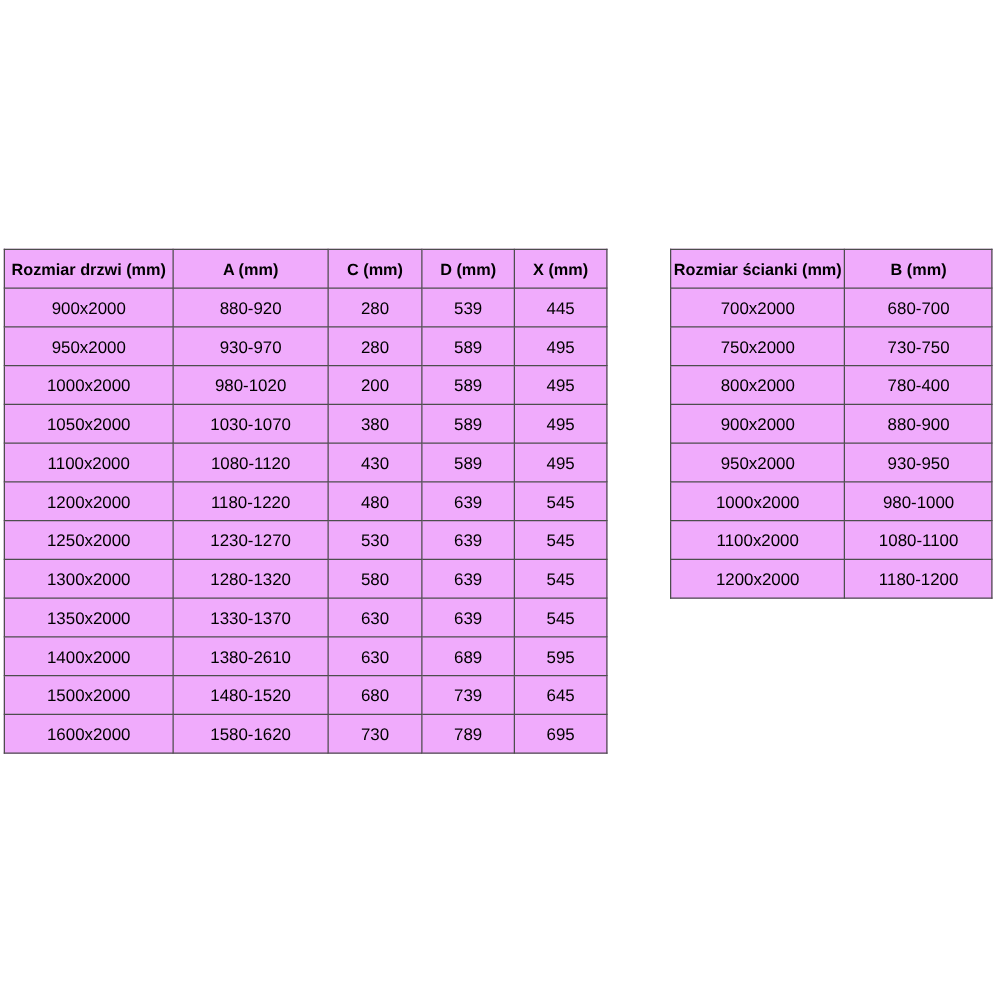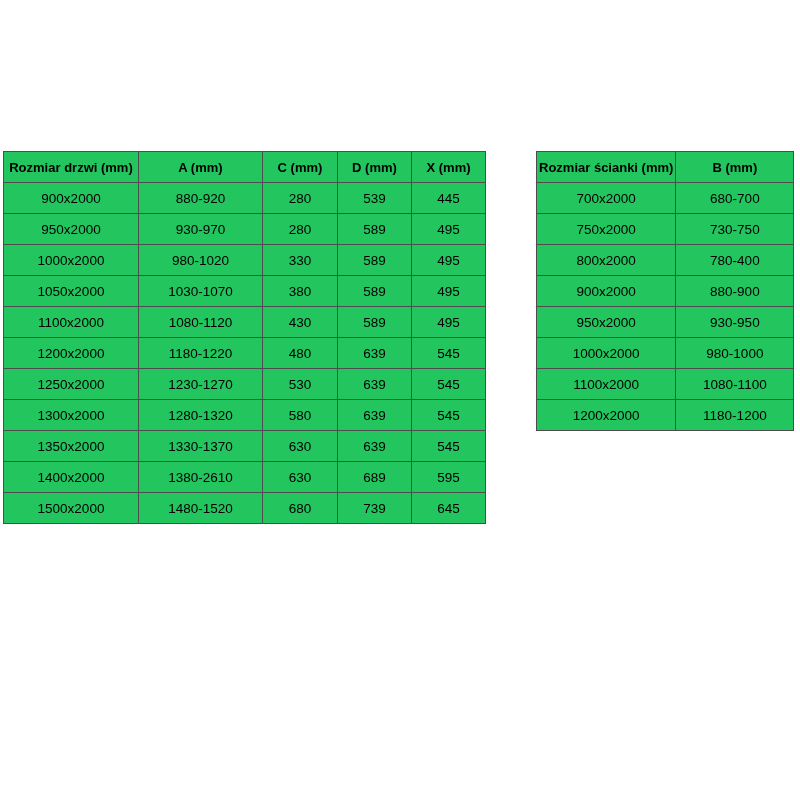--- a/index.html
+++ b/index.html
@@ -15,21 +15,22 @@
     position: relative;
     width: 800px;
     height: 800px;
     background: #ffffff;
     overflow: hidden;
   }
   table.spec-table {
     position: absolute;
     border-collapse: collapse;
     table-layout: fixed;
-    background: #22c55e;
+    background: #f0abfc;
+    margin-top: 48px;
   }
   table.spec-table th,
   table.spec-table td {
     border: 1px solid #4d4d4d;
     text-align: center;
     vertical-align: middle;
     white-space: nowrap;
     overflow: hidden;
     padding: 0 2px;
   }
@@ -93,21 +94,21 @@
         <tr>
           <td>950x2000</td>
           <td>930-970</td>
           <td>280</td>
           <td>589</td>
           <td>495</td>
         </tr>
         <tr>
           <td>1000x2000</td>
           <td>980-1020</td>
-          <td>330</td>
+          <td>200</td>
           <td>589</td>
           <td>495</td>
         </tr>
         <tr>
           <td>1050x2000</td>
           <td>1030-1070</td>
           <td>380</td>
           <td>589</td>
           <td>495</td>
         </tr>
@@ -152,20 +153,27 @@
           <td>630</td>
           <td>689</td>
           <td>595</td>
         </tr>
         <tr>
           <td>1500x2000</td>
           <td>1480-1520</td>
           <td>680</td>
           <td>739</td>
           <td>645</td>
+        </tr>
+        <tr>
+          <td>1600x2000</td>
+          <td>1580-1620</td>
+          <td>730</td>
+          <td>789</td>
+          <td>695</td>
         </tr>
       </tbody>
   </table>
 
   <table id="wall-table" class="spec-table">
     <colgroup>
       <col class="c0">
         <col class="c1">
     </colgroup>
     <thead>

